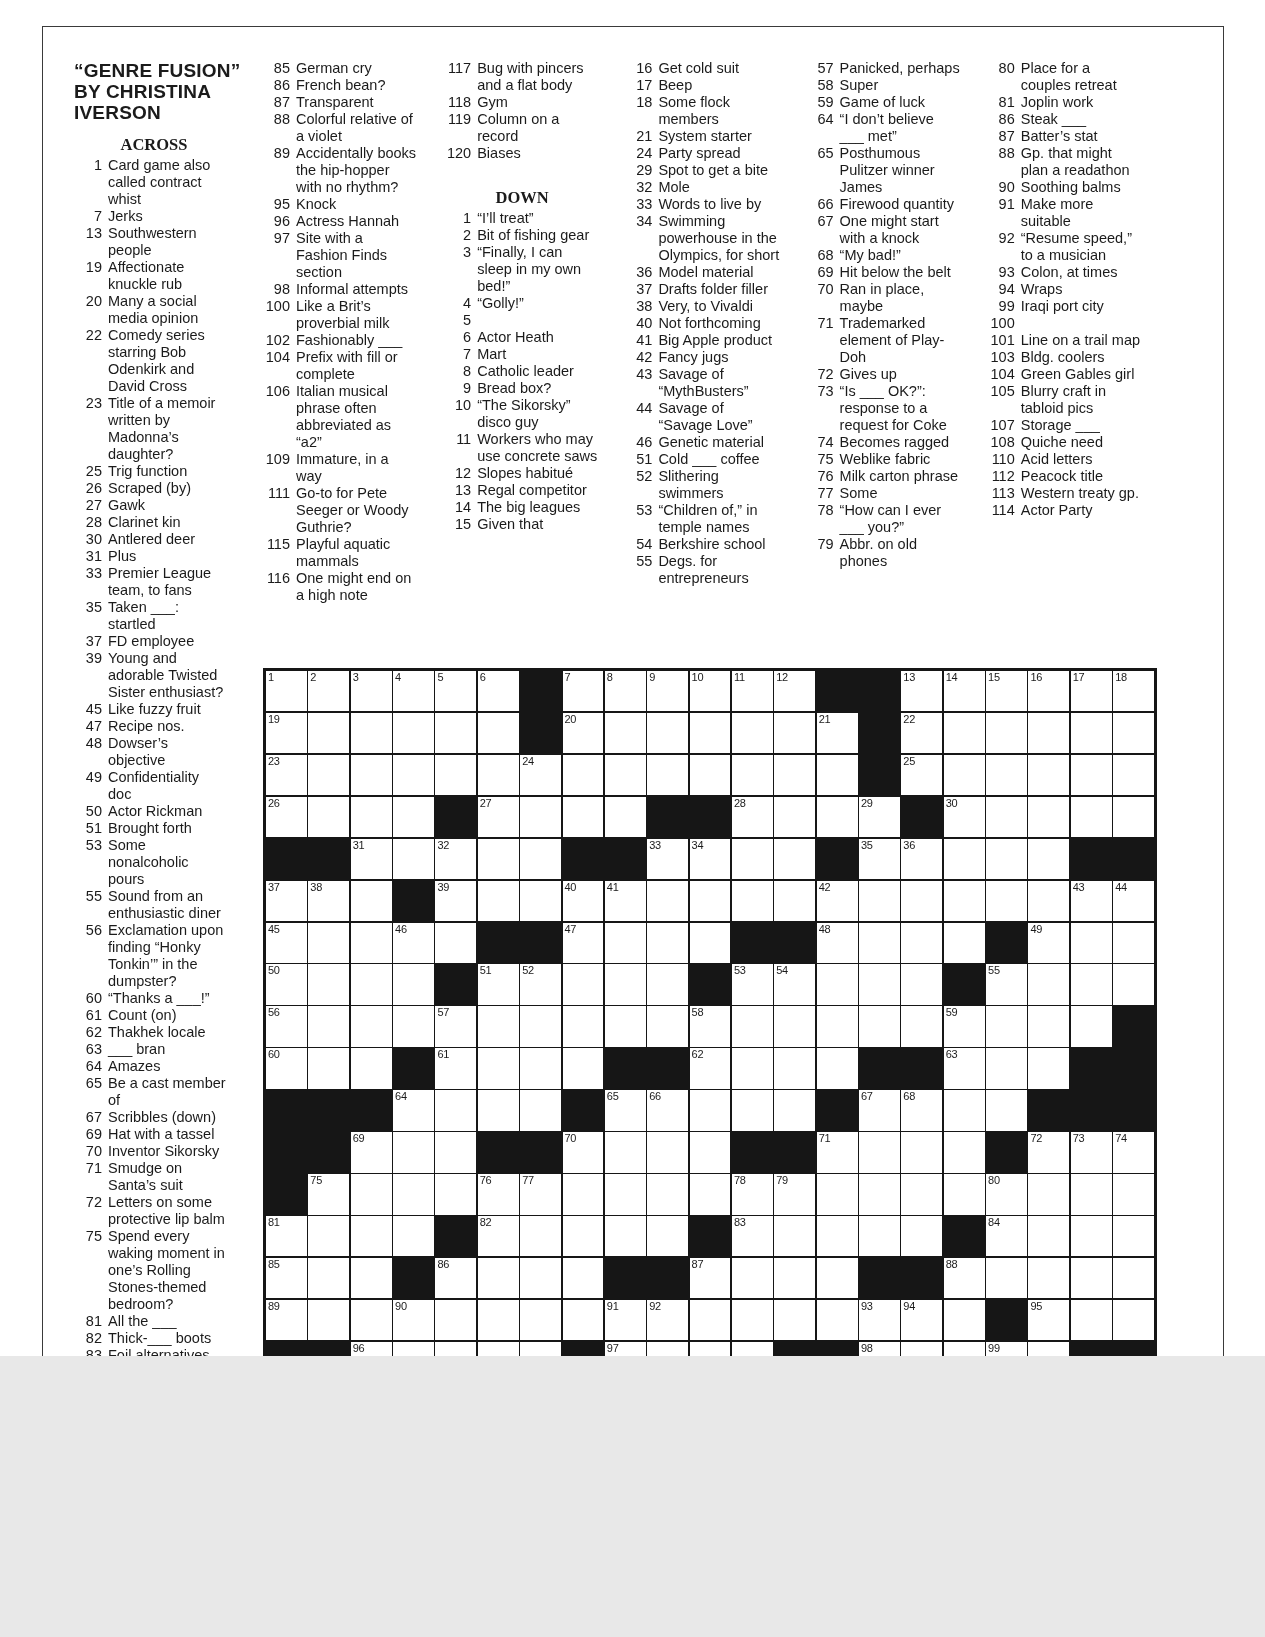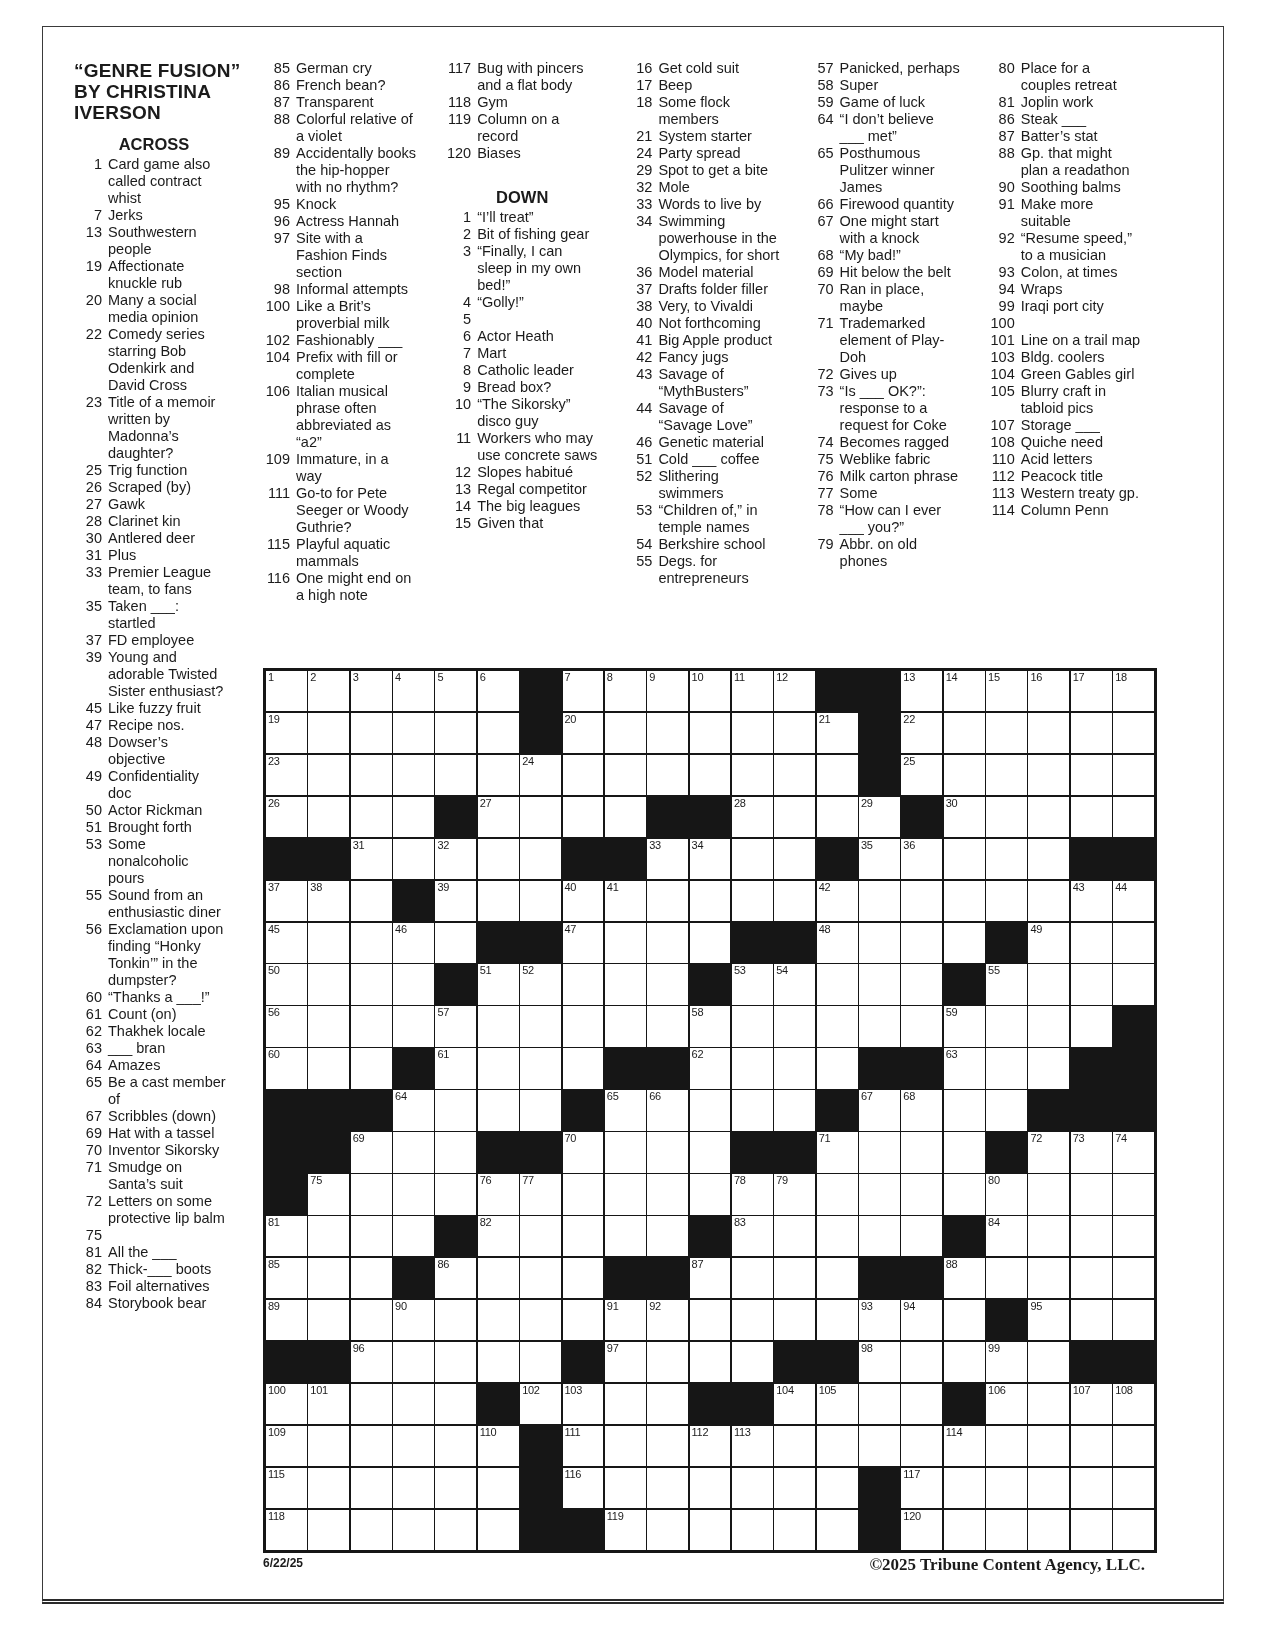--- a/index.html
+++ b/index.html
@@ -1,23 +1,23 @@
 <!DOCTYPE html>
 <html><head>
 <meta charset="utf-8">
 <style>
   html,body{margin:0;padding:0;background:#e8e8e8;}
-  #page{position:relative;width:1265px;height:1637px;background:#ffffff;
+  #page{position:relative;width:1265px;height:1356px;background:#ffffff;
         font-family:"Liberation Sans","DejaVu Sans",sans-serif;color:#1b1b1b;overflow:hidden;}
   #frame{position:absolute;left:42px;top:26px;width:1180px;height:1572px;
          border:1px solid #3a3a3a;border-bottom:5px double #2a2a2a;pointer-events:none;}
   
   #col1{position:absolute;left:74px;top:60px;width:176px;height:1480px;overflow:hidden;}
   #title{font-size:19px;line-height:21px;font-weight:bold;letter-spacing:.2px;}
-  .clue-header{font-size:16.5px;font-weight:bold;text-align:center;margin:10px 0 2px 14px;width:132px;}
+  .clue-header{font-size:16.5px;font-weight:bold;text-align:center;margin:10px 0 2px 14px;width:132px;font-family:Liberation Serif, serif;}
   #col1 .clue-header{margin-top:12px;}
   .clue{display:flex;align-items:flex-start;}
   .cnum{flex:0 0 28px;text-align:right;padding-right:6px;font-size:14.5px;line-height:17px;}
   .ctext{width:118px;font-size:14.5px;line-height:17px;}
   #topcols{position:absolute;left:256px;top:60px;width:906px;height:606px;display:flex;overflow:hidden;}
   .tcol{width:181.2px;flex:0 0 181.2px;}
   .tcol .cnum{flex:0 0 34px;}
   .tcol .ctext{width:122px;}
   .tcol .clue-header{width:122px;margin-left:24px;}
   #downgap{height:16px;}
@@ -186,20 +186,21 @@
         <div class="clue">
           <span class="cnum">71</span>
           <span class="ctext">Smudge on Santa’s suit</span>
         </div>
         <div class="clue">
           <span class="cnum">72</span>
           <span class="ctext">Letters on some protective lip balm</span>
         </div>
         <div class="clue">
           <span class="cnum">75</span>
+          <span class="ctext">Spend every waking moment in one’s Rolling Stones-themed bedroom?</span>
         </div>
         <div class="clue">
           <span class="cnum">81</span>
           <span class="ctext">All the ___</span>
         </div>
         <div class="clue">
           <span class="cnum">82</span>
           <span class="ctext">Thick-___ boots</span>
         </div>
         <div class="clue">
@@ -625,21 +626,21 @@
           <div class="clue">
             <span class="cnum">112</span>
             <span class="ctext">Peacock title</span>
           </div>
           <div class="clue">
             <span class="cnum">113</span>
             <span class="ctext">Western treaty gp.</span>
           </div>
           <div class="clue">
             <span class="cnum">114</span>
-            <span class="ctext">Column Penn</span>
+            <span class="ctext">Actor Party</span>
           </div>
         </div>
     </div>
   </div>
 
   <div id="grid">
       <div class="cell">
         <span class="num">1</span>
       </div>
       <div class="cell">

